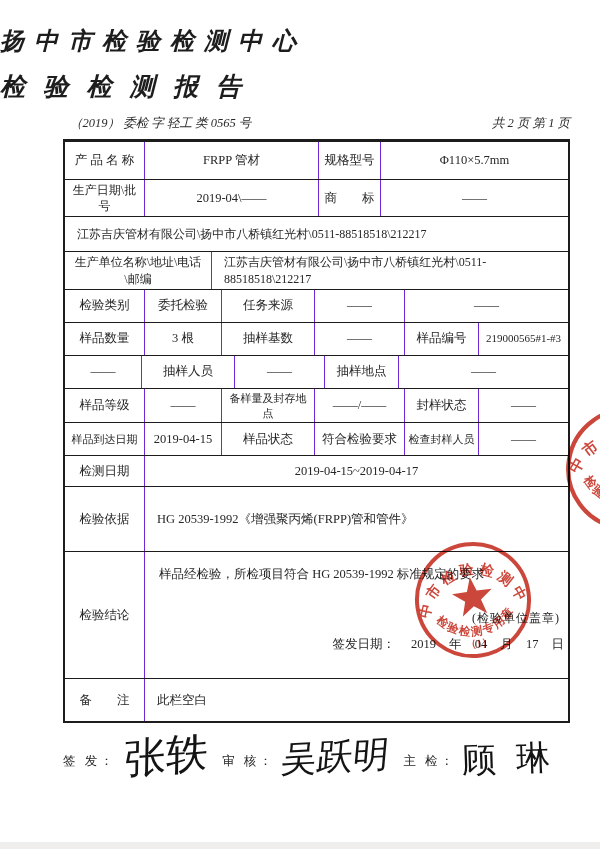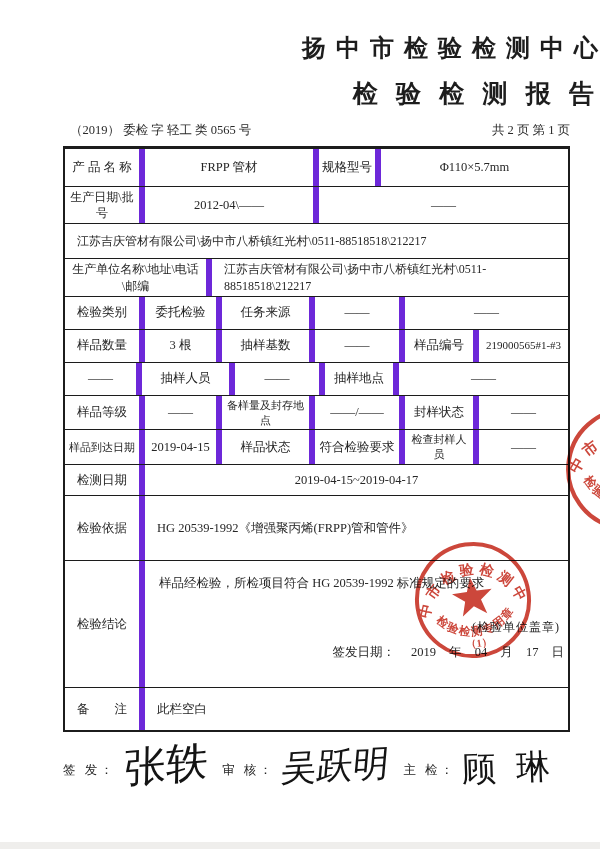--- a/index.html
+++ b/index.html
@@ -2,30 +2,30 @@
 <html><head>
 <meta charset="utf-8">
 <style>
   html,body{margin:0;padding:0;background:#ffffff;}
   .sheet{
     position:relative;width:600px;height:849px;overflow:hidden;background:#fff;
     font-family:"Liberation Serif","DejaVu Serif",serif;color:#262626;
   }
   .sheet::after{content:"";position:absolute;left:0;right:0;bottom:0;height:7px;background:#efeeec;}
   
-  .header{padding-top:32px;text-align:right;}
+  .header{padding-top:25px;text-align:left;font-style:italic;}
   .org{font-size:24px;font-weight:700;letter-spacing:2px;color:#1d1d1d;}
   .title{font-size:25px;font-weight:700;letter-spacing:6px;margin-top:13px;color:#1d1d1d;}
   .meta{display:flex;justify-content:space-between;align-items:flex-end;
         font-size:12.5px;margin:12px 30px 7px 70px;color:#2a2a2a;}
   
   .tbl{margin:0 30px 0 63px;border:2px solid #1c1c1c;border-top-width:3px;}
   .r{display:flex;border-bottom:1px solid #1c1c1c;}
   .r:last-child{border-bottom:none;}
-  .c{border-right:6px solid #6d28d9;box-sizing:border-box;display:flex;align-items:center;
+  .c{border-right:1px solid #6d28d9;box-sizing:border-box;display:flex;align-items:center;
      justify-content:center;font-size:12.5px;line-height:1.35;text-align:center;padding:2px 3px;}
   .c:last-child{border-right:none;}
   .left{justify-content:flex-start;text-align:left;padding-left:12px;}
   .fs11{font-size:11px;}
   .fs12{font-size:12px;}
   .grow{flex:1 1 auto;}
   .wA{width:80px;flex:0 0 80px;}  .wB{width:174px;flex:0 0 174px;}
   .wC{width:62px;flex:0 0 62px;}  .wE{width:147px;flex:0 0 147px;}
   .w6b{width:77px;flex:0 0 77px;} .w6c{width:93px;flex:0 0 93px;}
   .w6d{width:90px;flex:0 0 90px;} .w6e{width:74px;flex:0 0 74px;}
@@ -76,21 +76,22 @@
 
     <div class="r h37">
       <div class="c wA">产 品 名 称</div>
       <div class="c wB">FRPP 管材</div>
       <div class="c wC">规格型号</div>
       <div class="c grow">Φ110×5.7mm</div>
     </div>
 
     <div class="r h33">
       <div class="c wA fs12">生产日期\批号</div>
-      <div class="c wB">2012-04\——</div>
+      <div class="c wB">2019-04\——</div>
+      <div class="c wC">商　　标</div>
       <div class="c grow">——</div>
     </div>
 
     <div class="r h34">
       <div class="c grow left fs12">江苏吉庆管材有限公司\扬中市八桥镇红光村\0511-88518518\212217</div>
     </div>
 
     <div class="r h34">
       <div class="c wE fs12">生产单位名称\地址\电话\邮编</div>
       <div class="c grow left fs12">江苏吉庆管材有限公司\扬中市八桥镇红光村\0511-88518518\212217</div>

